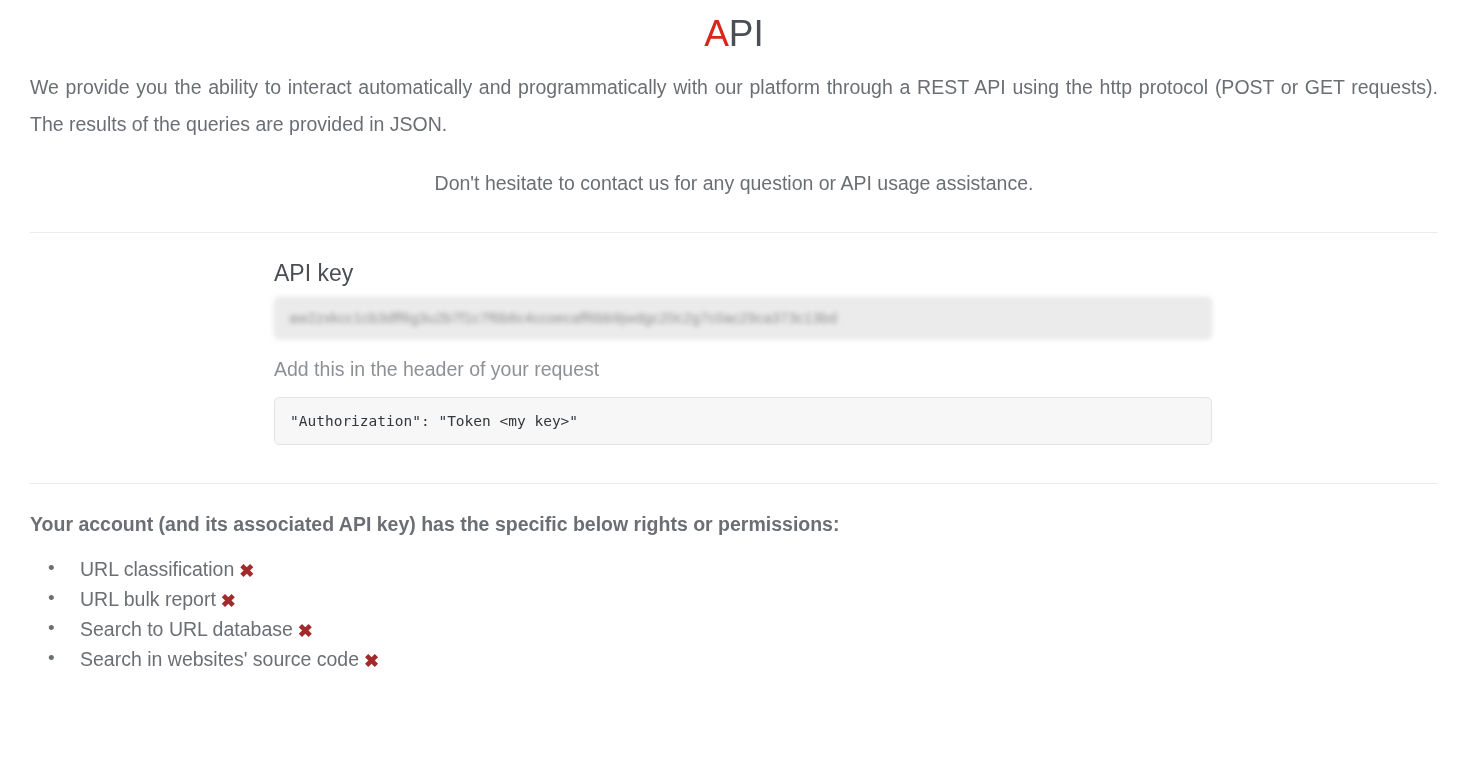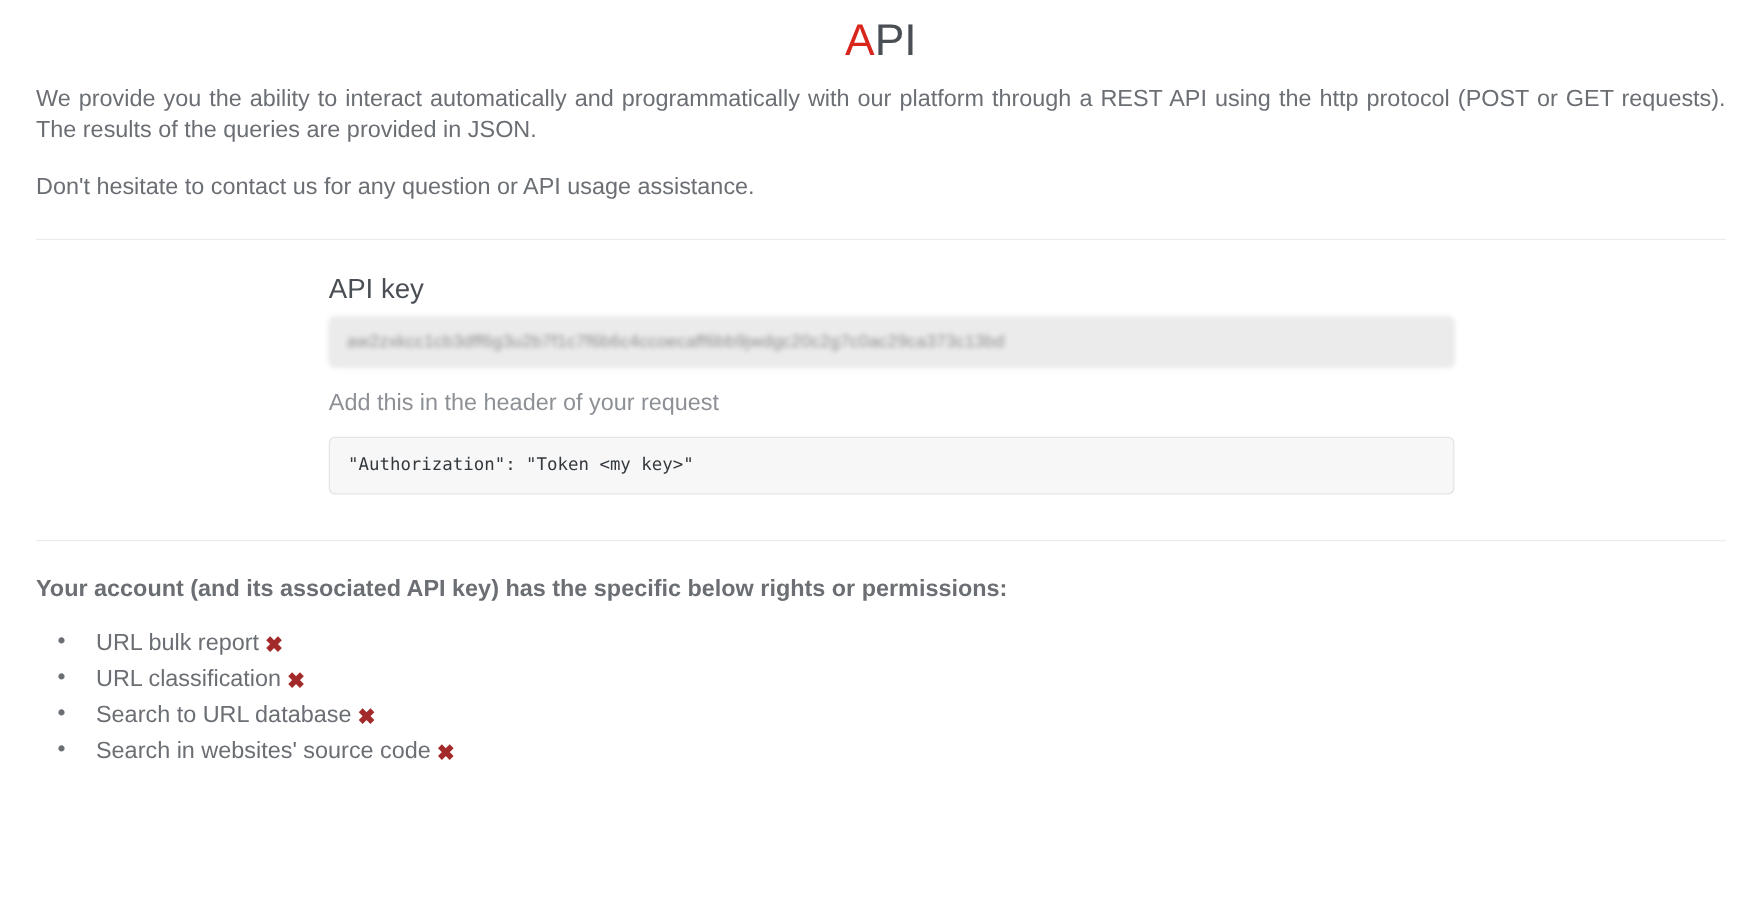--- a/index.html
+++ b/index.html
@@ -42,28 +42,28 @@
   }
 
   
   .intro {
     margin: 0 30px;
     padding-top: 14px;
   }
   .intro p {
     margin: 0 0 22px 0;
     font-size: 19.5px;
-    line-height: 26px;
+    line-height: 37px;
     text-align: justify;
     color: #6b6f74;
     font-weight: 300;
   }
   .intro p.last {
     margin-bottom: 0;
-    text-align: left;
+    text-align: center;
   }
 
   
   .divider {
     border: 0;
     border-top: 1px solid #ececec;
     margin: 0 30px;
   }
   .divider-top { margin-top: 30px; }
   .divider-bottom { margin-top: 38px; }
@@ -192,24 +192,24 @@
     <div class="code-box">"Authorization": "Token &lt;my key&gt;"</div>
   </div>
 
   <hr class="divider divider-bottom">
 
   <div class="perm-section">
     <p class="perm-intro">Your account (and its associated API key) has the specific below rights or permissions:</p>
 
     <ul class="perm-list">
       <li>
+        <span>URL classification</span><span class="mark no">✖</span>
+      </li>
+      <li>
         <span>URL bulk report</span><span class="mark no">✖</span>
-      </li>
-      <li>
-        <span>URL classification</span><span class="mark no">✖</span>
       </li>
       <li>
         <span>Search to URL database</span><span class="mark no">✖</span>
       </li>
       <li>
         <span>Search in websites' source code</span><span class="mark no">✖</span>
       </li>
     </ul>
   </div>
 

